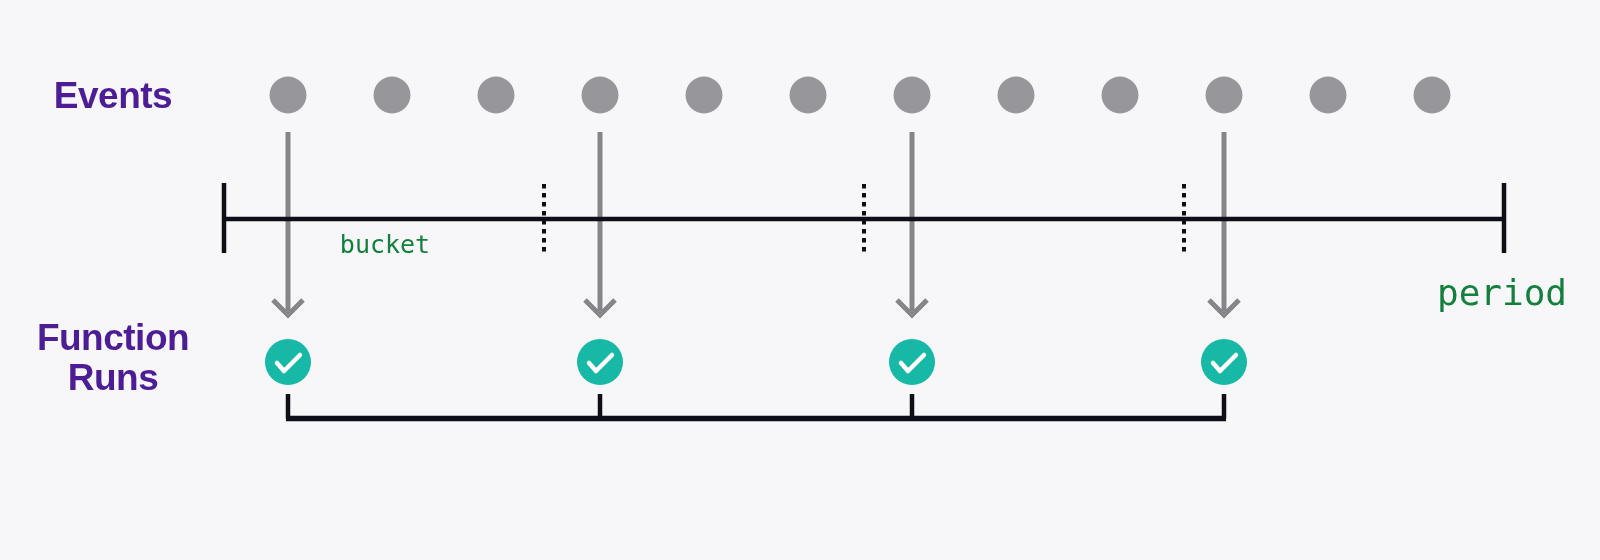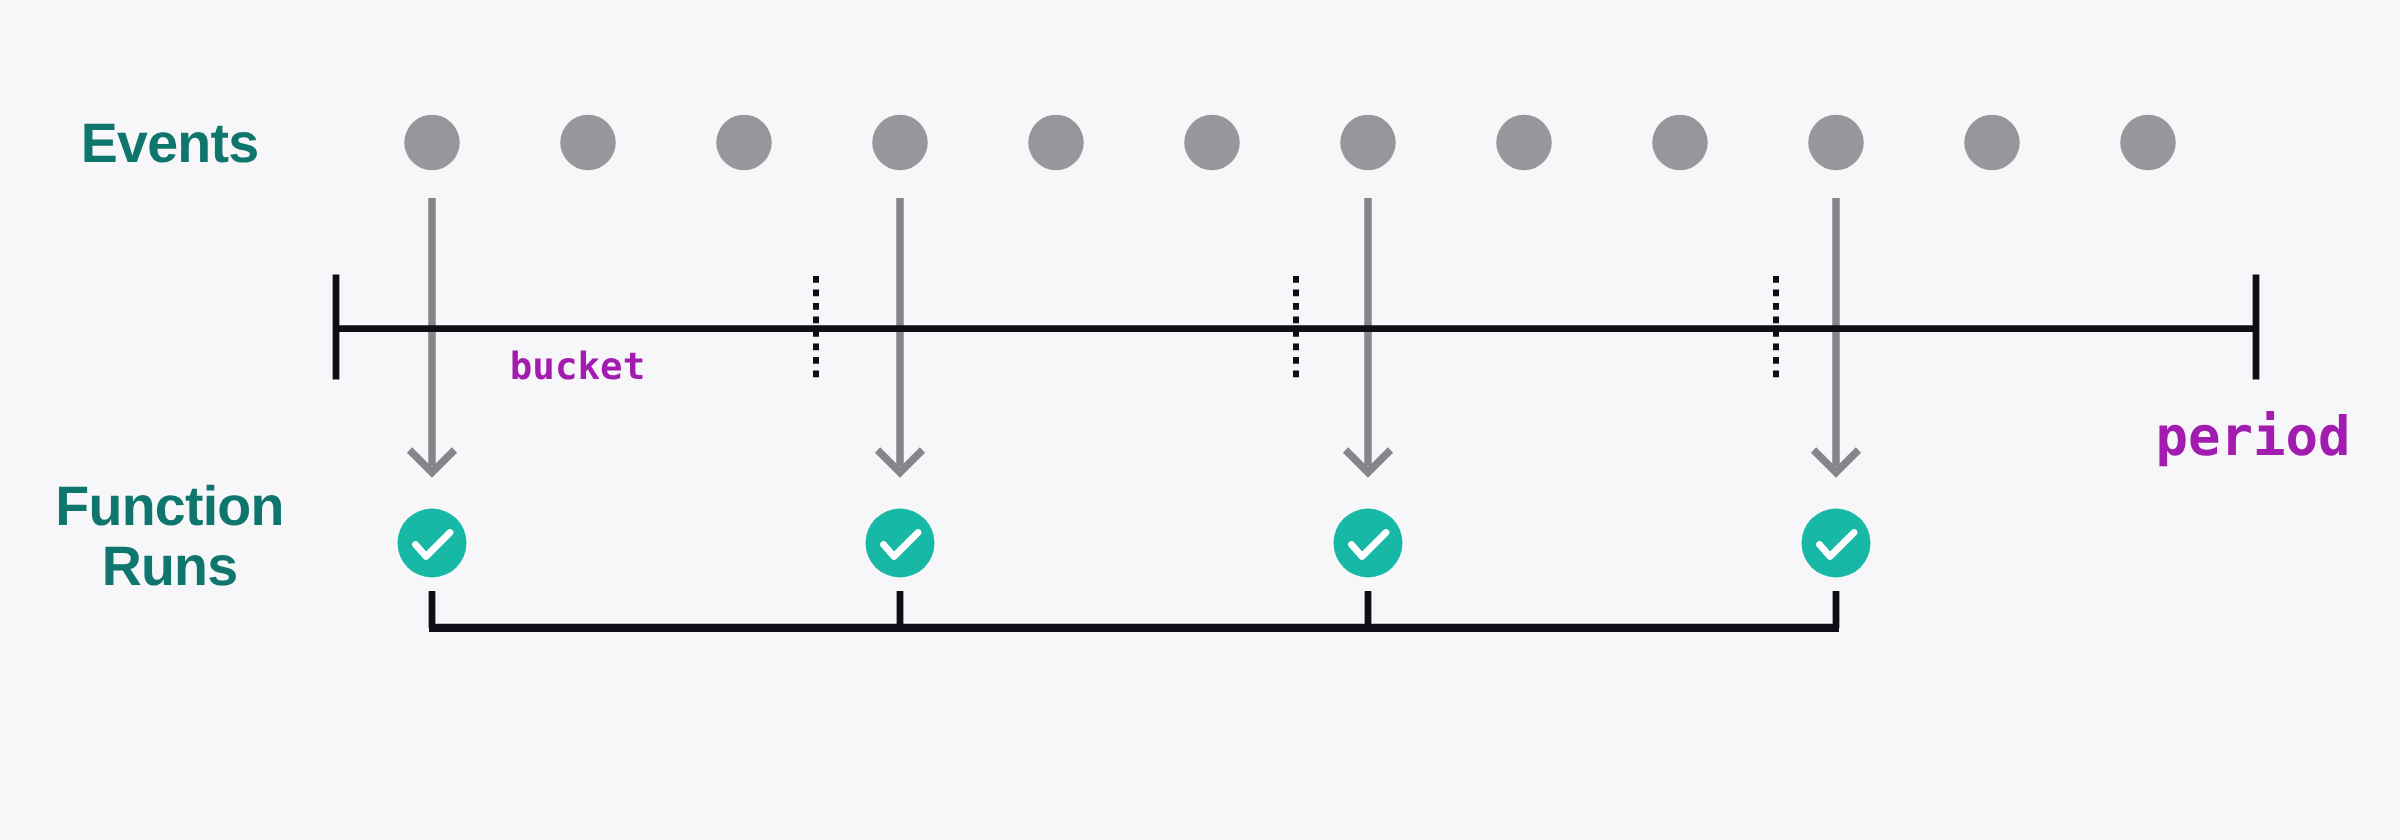--- a/index.html
+++ b/index.html
@@ -28,34 +28,34 @@
     position: absolute;
     left: 24px;
     width: 178px;
     text-align: center;
     transform: translateY(-50%);
     font-family: "Liberation Sans", sans-serif;
     font-weight: 700;
     font-size: 37px;
     line-height: 40px;
     letter-spacing: -0.5px;
-    color: #0f766e;
+    color: #4c1d95;
     white-space: normal;
   }
   #label-events { top: 96px; }
   #label-time { top: 218px; }
   #label-function-runs { top: 358px; }
   .mono-label {
     position: absolute;
     width: 220px;
     text-align: center;
     transform: translate(-50%, -50%);
     font-family: "DejaVu Sans Mono", "Liberation Mono", monospace;
-    font-weight: 700;
-    color: #a21caf;
+    font-weight: 400;
+    color: #15803d;
   }
   #label-bucket { left: 385px; top: 244px; font-size: 25px; }
   #label-period { left: 1502px; top: 292px; font-size: 36px; }
   #label-limit { left: 756px; top: 465px; font-size: 36px; }
 </style>
 </head>
 <body>
 
 <div id="stage">
 

